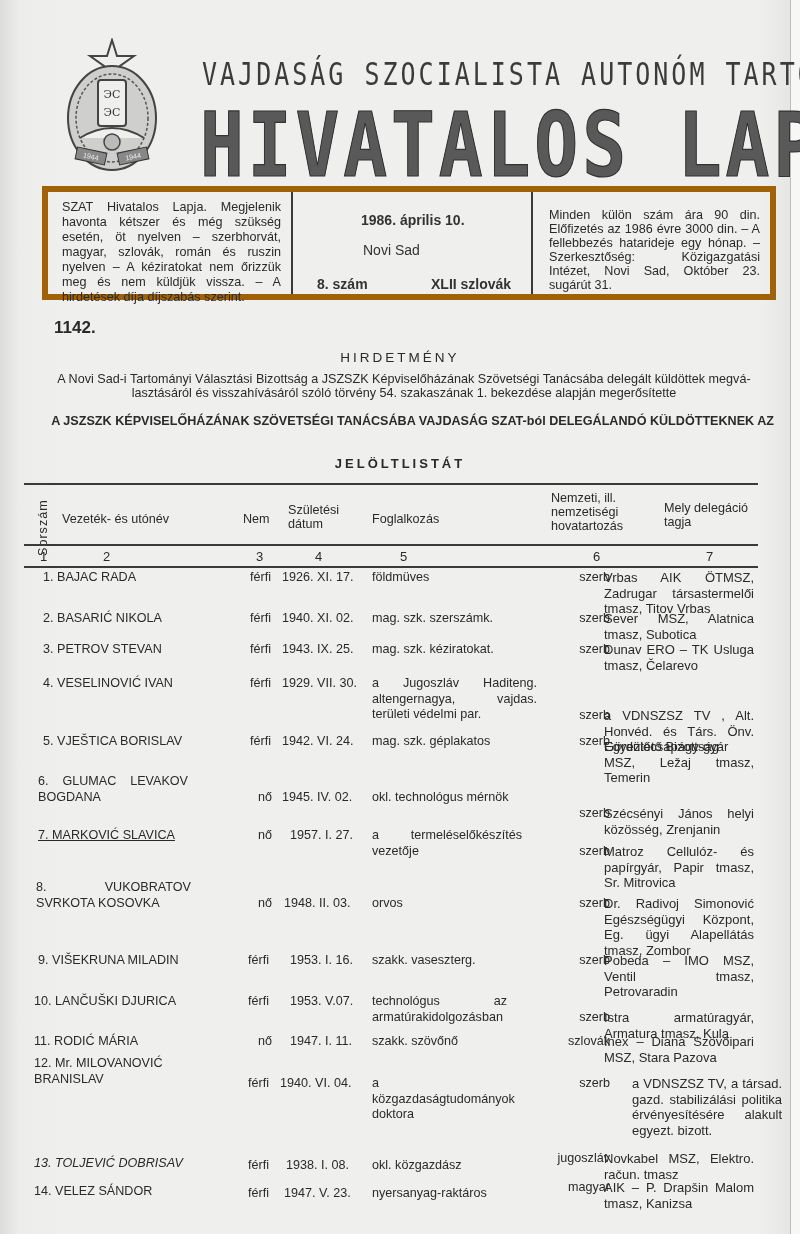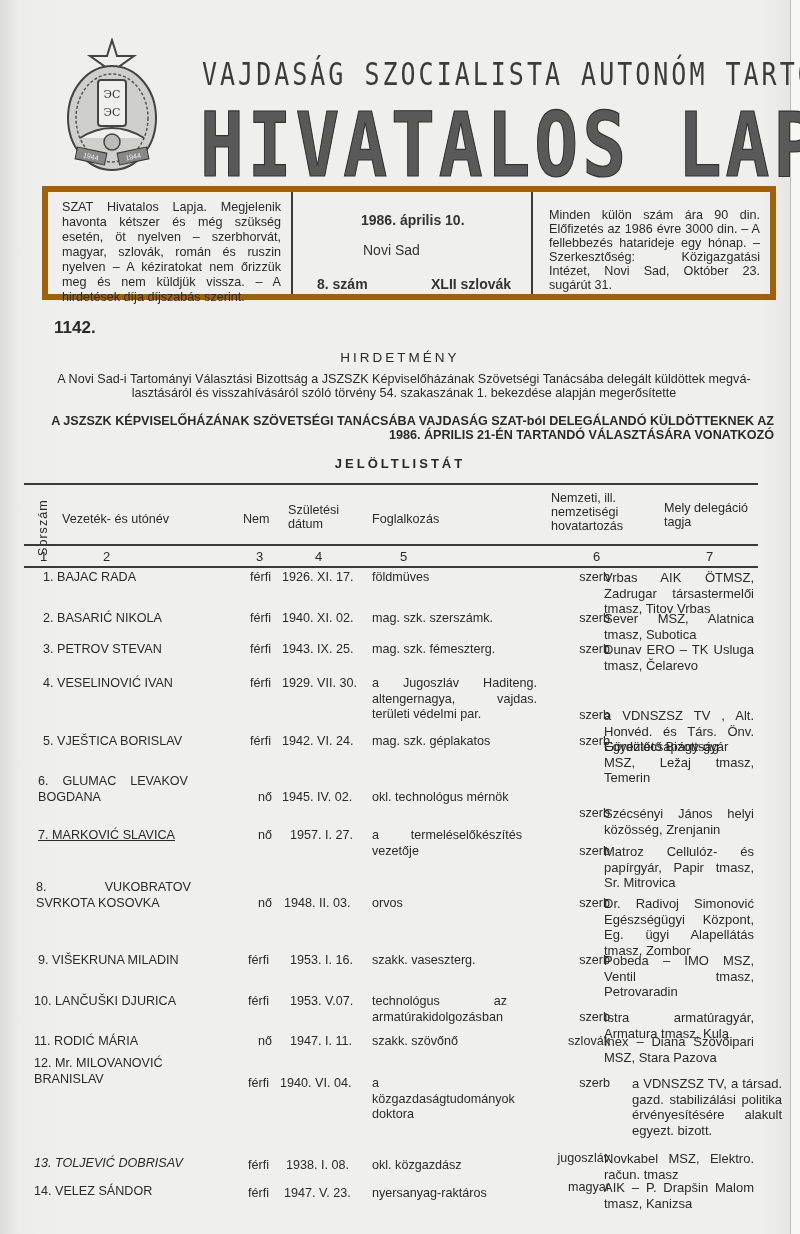--- a/index.html
+++ b/index.html
@@ -93,21 +93,20 @@
 </div>
 
 <div class="abs num">1142.</div>
 <div class="abs hirdetmeny">HIRDETMÉNY</div>
 <div class="abs intro">
   <div>A Novi Sad-i Tartományi Választási Bizottság a JSZSZK Képviselőházának Szövetségi Tanácsába delegált küldöttek megvá-</div>
   <div>lasztásáról és visszahívásáról szóló törvény 54. szakaszának 1. bekezdése alapján megerősítette</div>
 </div>
 <div class="abs heading">
   <div>A JSZSZK KÉPVISELŐHÁZÁNAK SZÖVETSÉGI TANÁCSÁBA VAJDASÁG SZAT-ból DELEGÁLANDÓ KÜLDÖTTEKNEK AZ</div>
-  <div>1986. ÁPRILIS 21-ÉN TARTANDÓ VÁLASZTÁSÁRA VONATKOZÓ</div>
 </div>
 <div class="abs jelolt">JELÖLTLISTÁT</div>
 
 <div class="rule" style="top:483px;"></div>
 <div class="abs sorszam">
     <span>Sorszám</span>
   </div>
 <div class="th" style="left:62px;top:512px;">Vezeték- és utónév</div>
 <div class="th" style="left:243px;top:512px;text-align:center;">Nem</div>
 <div class="th" style="left:288px;top:503px;">
@@ -149,21 +148,21 @@
   <span class="cell" style="left:282px;top:611px;">1940. XI. 02.</span>
   <span class="occ" style="top:611px;">mag. szk. szerszámk.</span>
   <span class="nat" style="top:611px;">szerb</span>
   <span class="deleg" style="top:611px;">Sever MSZ, Alatnica tmasz, Subotica</span>
 </div>
 
 <div>
   <span class="cell" style="left:43px;top:642px;">3. PETROV STEVAN</span>
   <span class="cell" style="left:250px;top:642px;">férfi</span>
   <span class="cell" style="left:282px;top:642px;">1943. IX. 25.</span>
-  <span class="occ" style="top:642px;">mag. szk. fémeszterg.</span>
+  <span class="occ" style="top:642px;">mag. szk. kéziratokat.</span>
   <span class="nat" style="top:642px;">szerb</span>
   <span class="deleg" style="top:642px;">Dunav ERO – TK Usluga tmasz, Čelarevo</span>
 </div>
 
 <div>
   <span class="cell" style="left:43px;top:676px;">4. VESELINOVIĆ IVAN</span>
   <span class="cell" style="left:250px;top:676px;">férfi</span>
   <span class="cell" style="left:282px;top:676px;">1929. VII. 30.</span>
   <span class="occ" style="top:676px;">a Jugoszláv Haditeng. altengernagya, vajdas. területi védelmi par.</span>
   <span class="nat" style="top:708px;">szerb</span>

